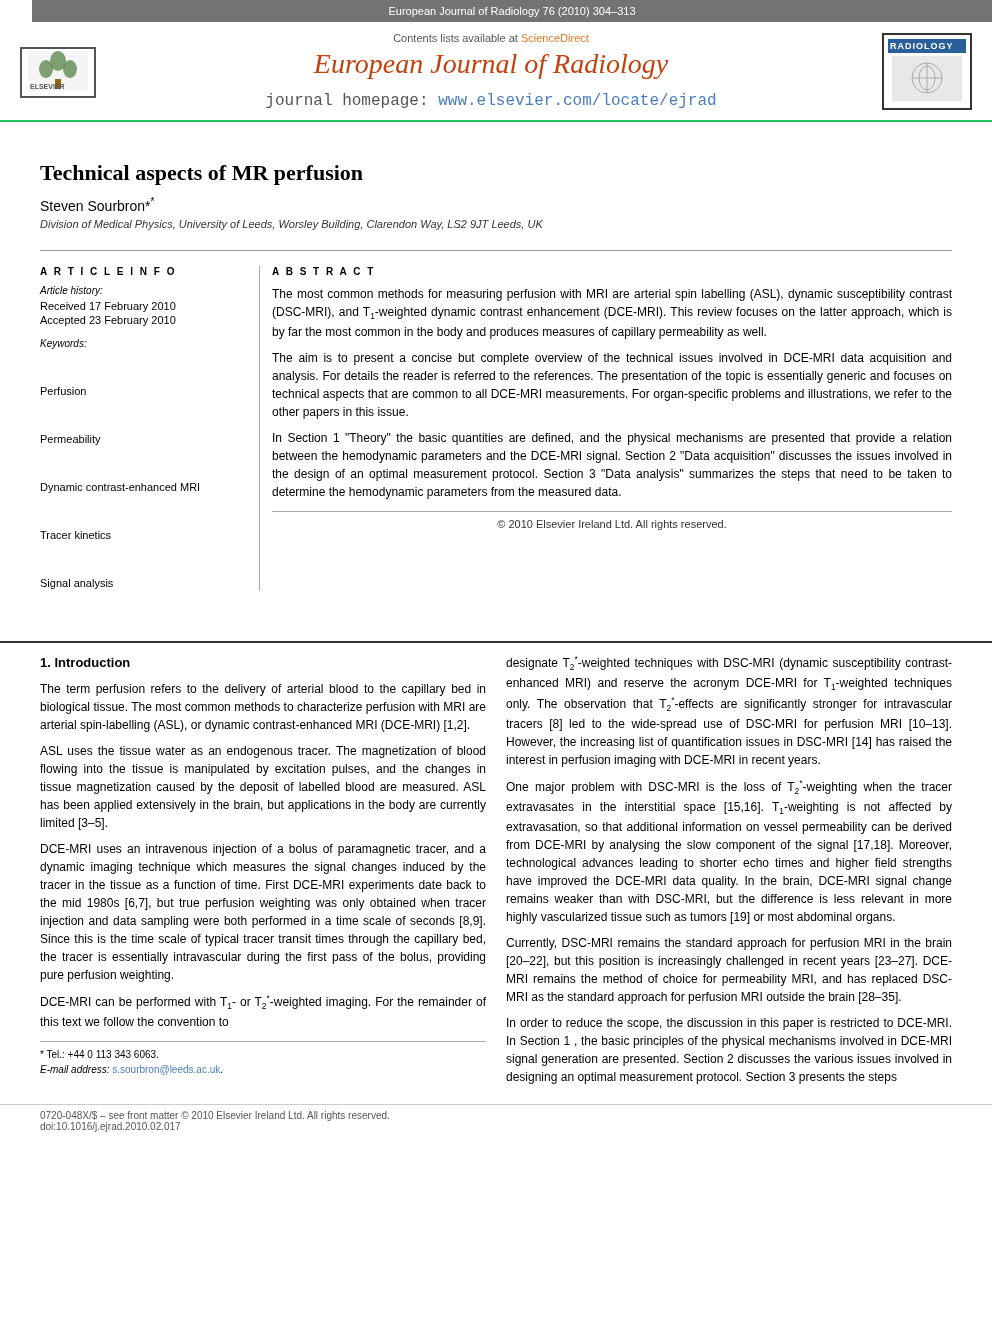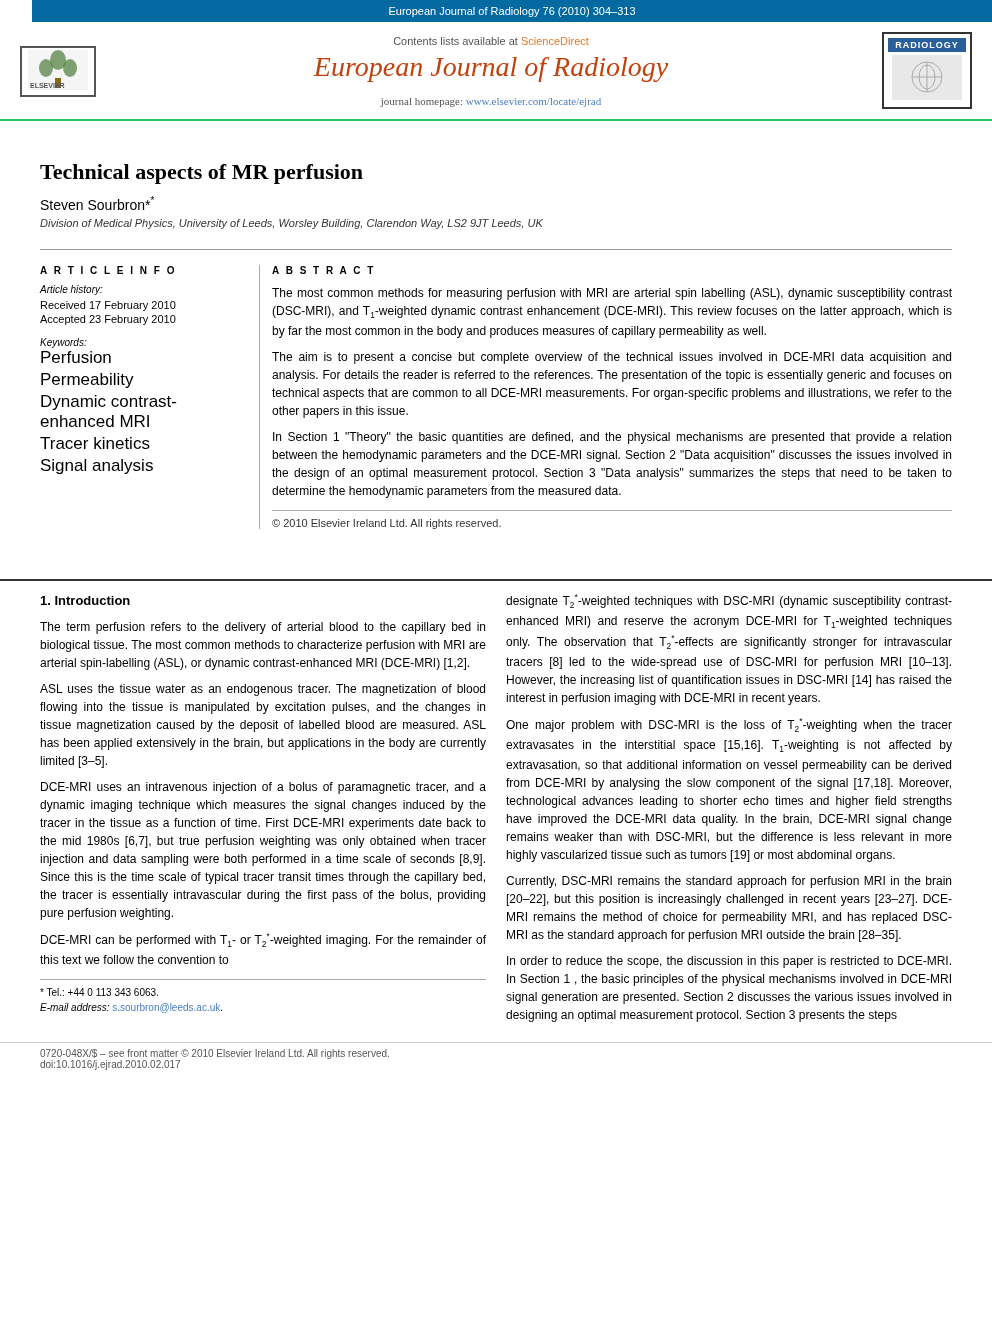--- a/index.html
+++ b/index.html
@@ -7,21 +7,21 @@
       background: #fff;
       font-family: 'Times New Roman', Times, serif;
       font-size: 13px;
       color: #000;
       width: 992px;
       min-height: 1323px;
     }
 
     
     .top-bar {
-      background: #0369a1;
+      background: #737373;
       text-align: center;
       padding: 5px 0;
       color: #fff;
       font-size: 11px;
       font-family: Arial, sans-serif;
       margin-left: 32px;
     }
 
     
     .journal-header {
@@ -46,22 +46,22 @@
       text-decoration: none;
       font-family: Arial, sans-serif;
     }
     .journal-title-main {
       font-size: 28px;
       font-family: 'Times New Roman', serif;
       color: #c2410c;
       font-style: italic;
     }
     .journal-homepage {
-      font-size: 11px;
-      font-family: Liberation Serif, serif;
+      font-size: 16px;
+      font-family: Liberation Mono, monospace;
       color: #555;
       margin-top: 12px;
     }
     .journal-homepage a { color: #4a7dbf; text-decoration: none; }
 
     .elsevier-logo {
       width: 80px;
       display: flex;
       flex-direction: column;
       align-items: flex-start;
@@ -75,21 +75,21 @@
       font-size: 14px;
       font-family: Arial, sans-serif;
       font-weight: bold;
       color: #2a6099;
     }
 
     
     .radiology-logo {
       width: 90px;
       border: 2px solid #333;
-      text-align: center;
+      text-align: left;
       padding: 4px;
       font-family: Arial, sans-serif;
     }
     .radiology-logo-title {
       font-size: 9px;
       font-weight: bold;
       color: #fff;
       background: #2a6099;
       padding: 2px;
       margin-bottom: 2px;
@@ -177,37 +177,38 @@
       margin-bottom: 2px;
     }
 
     .keywords-label {
       font-size: 10px;
       font-style: italic;
       font-family: Arial, sans-serif;
       margin-top: 12px;
     }
     .keyword-item {
-      font-size: 17px;
+      font-size: 11px;
       font-family: Arial, sans-serif;
       margin-bottom: 2px;
+      margin-top: 36px;
     }
 
     .abstract-text {
       font-size: 12px;
       font-family: Arial, sans-serif;
       line-height: 1.5;
       text-align: justify;
       margin-bottom: 8px;
     }
 
     .copyright-line {
       font-size: 11px;
       font-family: Arial, sans-serif;
-      text-align: left;
+      text-align: center;
       color: #333;
       border-top: 1px solid #aaa;
       padding-top: 6px;
       margin-top: 10px;
     }
 
     
     .main-divider {
       border: 0;
       border-top: 2px solid #333;

